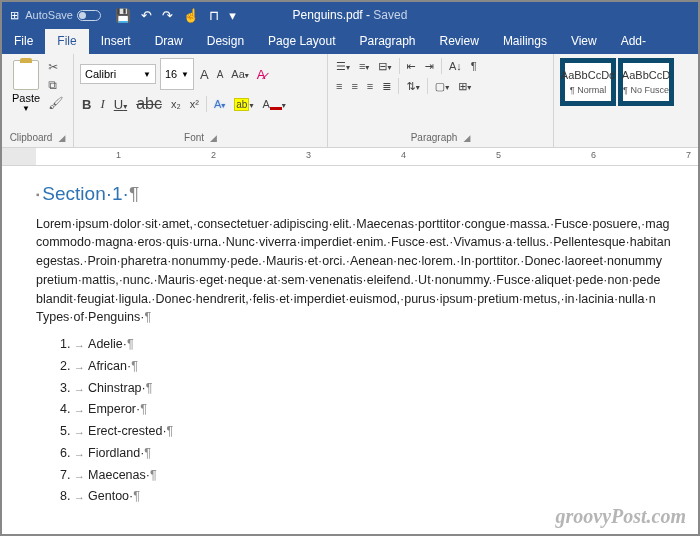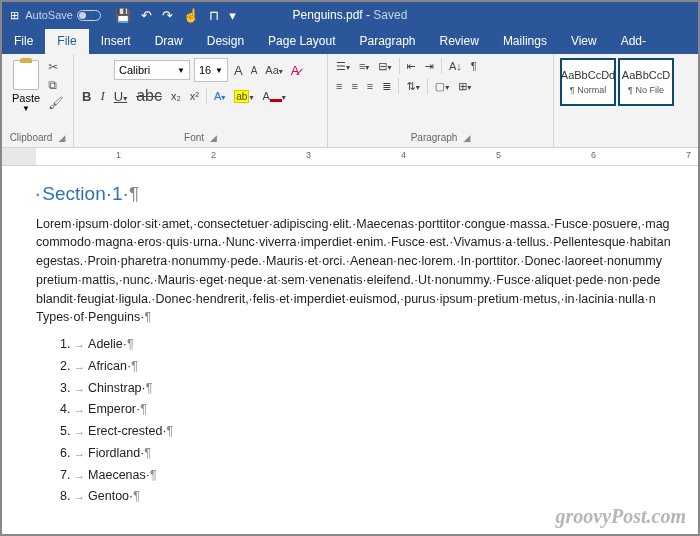--- a/index.html
+++ b/index.html
@@ -24,35 +24,35 @@
 .group-label .dlg { font-size:9px; margin-left:6px; color:#888; }
 
 .clipboard-body { display:flex; gap:4px; }
 .paste-btn { display:flex; flex-direction:column; align-items:center; padding:2px 4px; cursor:pointer; }
 .paste-icon { width:26px; height:30px; background:#fff; border:1px solid #bba; border-radius:2px; position:relative; }
 .paste-icon::before { content:""; position:absolute; top:-3px; left:6px; width:12px; height:5px; background:#d4b04a; border-radius:2px 2px 0 0; }
 .paste-label { font-size:11px; margin-top:2px; }
 .clip-side { display:flex; flex-direction:column; gap:4px; padding-top:2px; }
 .clip-side span { font-size:12px; color:#555; cursor:pointer; }
 
-.font-row1 { display:flex; align-items:center; gap:4px;margin-left:34px; }
+.font-row1 { display:flex; align-items:center; gap:4px; }
 .font-name { width:76px; height:20px; border:1px solid #c1c1c1; background:#fff; font-size:11px; padding:2px 4px; display:flex; align-items:center; justify-content:space-between;}
-.font-size { width:34px; height:24px; border:1px solid #c1c1c1; background:#fff; font-size:11px; padding:8px 4px; display:flex; align-items:center; justify-content:space-between;}
+.font-size { width:34px; height:32px; border:1px solid #c1c1c1; background:#fff; font-size:11px; padding:8px 4px; display:flex; align-items:center; justify-content:space-between;}
 .rb { font-size:11px; color:#444; padding:1px 2px; cursor:pointer; }
 .font-row2 { display:flex; align-items:center; gap:5px; margin-top:4px; }
 .sep { width:1px; height:16px; background:#d4d4d4; }
 .bold { font-weight:bold; font-size:13px;}
 .italic { font-style:italic; font-family:Georgia; font-size:13px;}
 .underline { text-decoration:underline; font-size:13px;}
 .strike { text-decoration:line-through; font-size:16px;}
 .color-swatch { display:inline-block; width:12px; height:3px; vertical-align:bottom; }
 
 .para-row { display:flex; align-items:center; gap:5px; }
 .styles-body { display:flex; gap:2px; }
-.style-box { width:56px; height:48px; border:2px solid #0c4a6e; background:#fff; font-size:10px; display:flex; flex-direction:column; align-items:center; justify-content:center; cursor:pointer; }
+.style-box { width:56px; height:48px; border:5px solid #0c4a6e; background:#fff; font-size:10px; display:flex; flex-direction:column; align-items:center; justify-content:center; cursor:pointer; }
 .style-box .prev { font-size:11px; color:#333; }
 .style-box .name { font-size:9px; color:#555; margin-top:4px; }
 
 .ruler { height:18px; background:#fff; border-bottom:1px solid #d4d4d4; position:relative; font-size:9px; color:#666; }
 .ruler .shade { position:absolute; left:0; top:0; width:34px; height:100%; background:#e8e8e8; }
 .ruler-ticks { position:absolute; left:34px; right:0; top:0; height:100%; }
 .rt { position:absolute; top:2px; }
 
 .page { padding:14px 20px 0 34px; font-size:12.5px; color:#222; line-height:1.5; }
 .heading { color:#2e74b5; font-size:19px; font-weight:500; margin-bottom:6px; }
@@ -183,21 +183,21 @@
   </div>
 
   <div class="group" style="flex:1;border-right:none">
     <div class="styles-body">
       <div class="style-box">
         <span class="prev">AaBbCcDd</span>
         <span class="name">¶ Normal</span>
       </div>
       <div class="style-box">
         <span class="prev">AaBbCcD</span>
-        <span class="name">¶ No File</span>
+        <span class="name">¶ No Fusce</span>
       </div>
     </div>
     <div class="group-label">&nbsp;</div>
   </div>
 </div>
 
 <div class="ruler">
   <div class="shade"></div>
   <div class="ruler-ticks">
     <span class="rt" style="left:80px">1</span>

